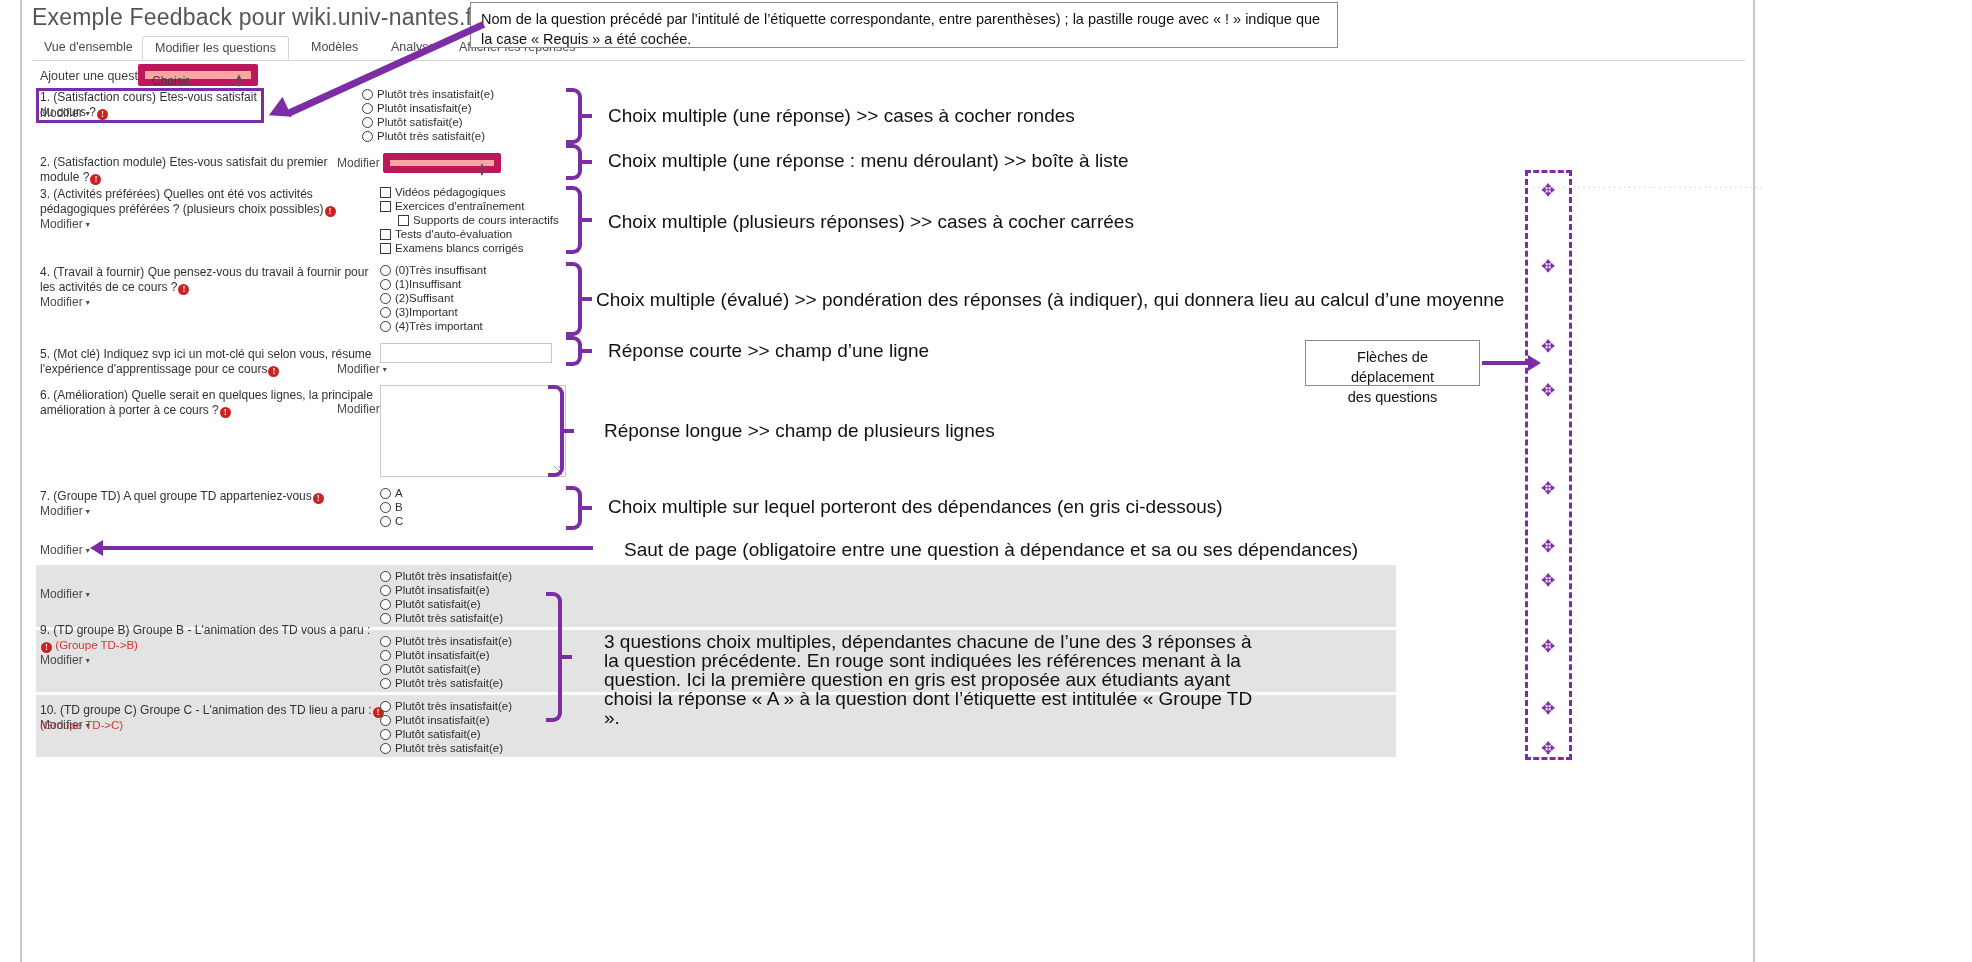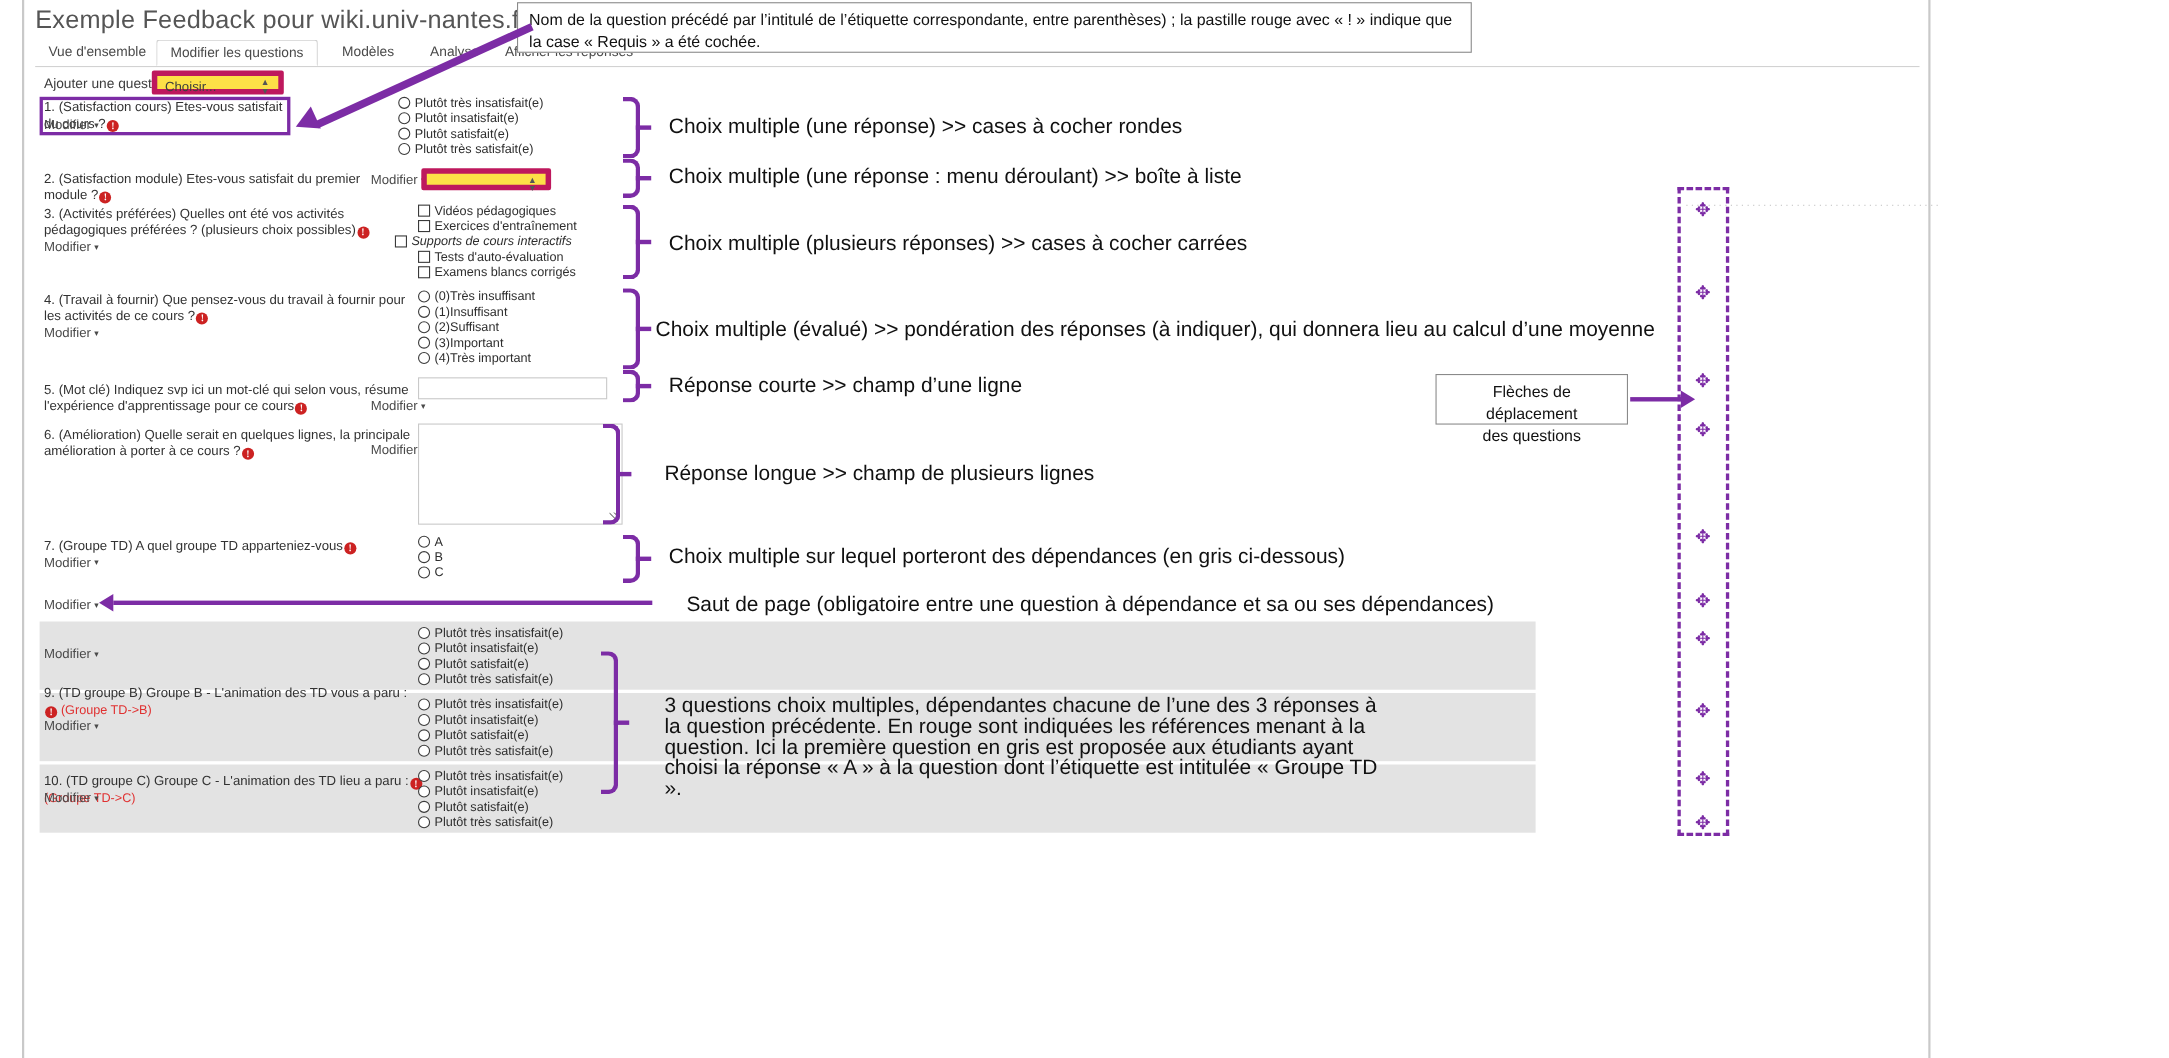--- a/index.html
+++ b/index.html
@@ -38,21 +38,21 @@
   .tab.active{
     background:#ffffff;
     border:1px solid #d2d2d2;border-bottom:1px solid #ffffff;
     border-radius:3px 3px 0 0;
   }
   
   .addrow{position:absolute;left:18px;top:66px;height:22px;}
   .addrow .lbl{font-size:12.5px;color:#3d3d3d;position:absolute;left:0;top:3px;white-space:nowrap;}
   .select-box{
     position:absolute;left:98px;top:-2px;width:120px;height:22px;
-    border:5px solid #be185d;background:#fde047;border-radius:2px;
+    border:7px solid #be185d;background:#fca5a5;border-radius:2px;
     font-size:12px;color:#3d3d3d;box-sizing:border-box;
   }
   .select-box .txt{position:absolute;left:7px;top:3px;}
   .select-box .spin{position:absolute;right:8px;top:2px;font-size:10px;color:#555;line-height:1;}
   .spin b{display:block;font-size:8px;line-height:8px;}
   
   .qtext{position:absolute;font-size:12px;line-height:15px;color:#323232;}
   .modifier{position:absolute;font-size:12px;color:#4a4a4a;white-space:nowrap;}
   .modifier .caret{font-size:8px;position:relative;top:-1px;padding-left:3px;}
   .req{
@@ -186,21 +186,21 @@
   </div>
 
   <div class="qtext" style="left:18px;top:187px;width:320px;">
     <span>3.</span>
     <span>(Activités préférées)</span>
     <span>Quelles ont été vos activités pédagogiques préférées ? (plusieurs choix possibles)</span><span class="req">!</span>
   </div>
   <div class="modifier" style="left:18px;top:217px;"><span>Modifier</span><span class="caret">▾</span></div>
   <div class="opt" style="left:358px;top:185px;"><span class="cbox"></span><span>Vidéos pédagogiques</span></div>
   <div class="opt" style="left:358px;top:199px;"><span class="cbox"></span><span>Exercices d'entraînement</span></div>
-  <div class="opt" style="left:337px;top:213px;font-style:italic;"><span class="cbox"></span><span>Supports de cours interactifs</span></div>
+  <div class="opt" style="left:376px;top:213px;"><span class="cbox"></span><span>Supports de cours interactifs</span></div>
   <div class="opt" style="left:358px;top:227px;"><span class="cbox"></span><span>Tests d'auto-évaluation</span></div>
   <div class="opt" style="left:358px;top:241px;"><span class="cbox"></span><span>Examens blancs corrigés</span></div>
 
   <div class="qtext" style="left:18px;top:265px;width:345px;">
     <span>4.</span>
     <span>(Travail à fournir)</span>
     <span>Que pensez-vous du travail à fournir pour les activités de ce cours ?</span><span class="req">!</span>
   </div>
   <div class="modifier" style="left:18px;top:295px;"><span>Modifier</span><span class="caret">▾</span></div>
   <div class="opt" style="left:358px;top:263px;"><span class="radio"></span><span>(0)Très insuffisant</span></div>

